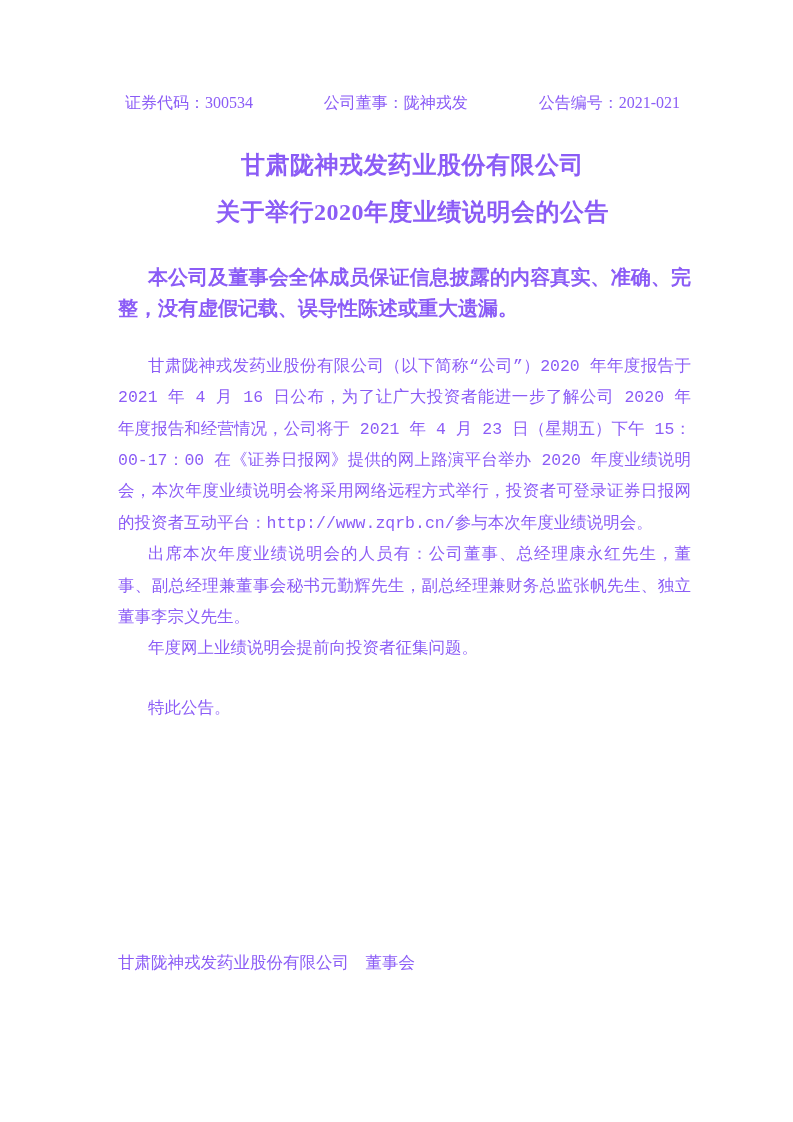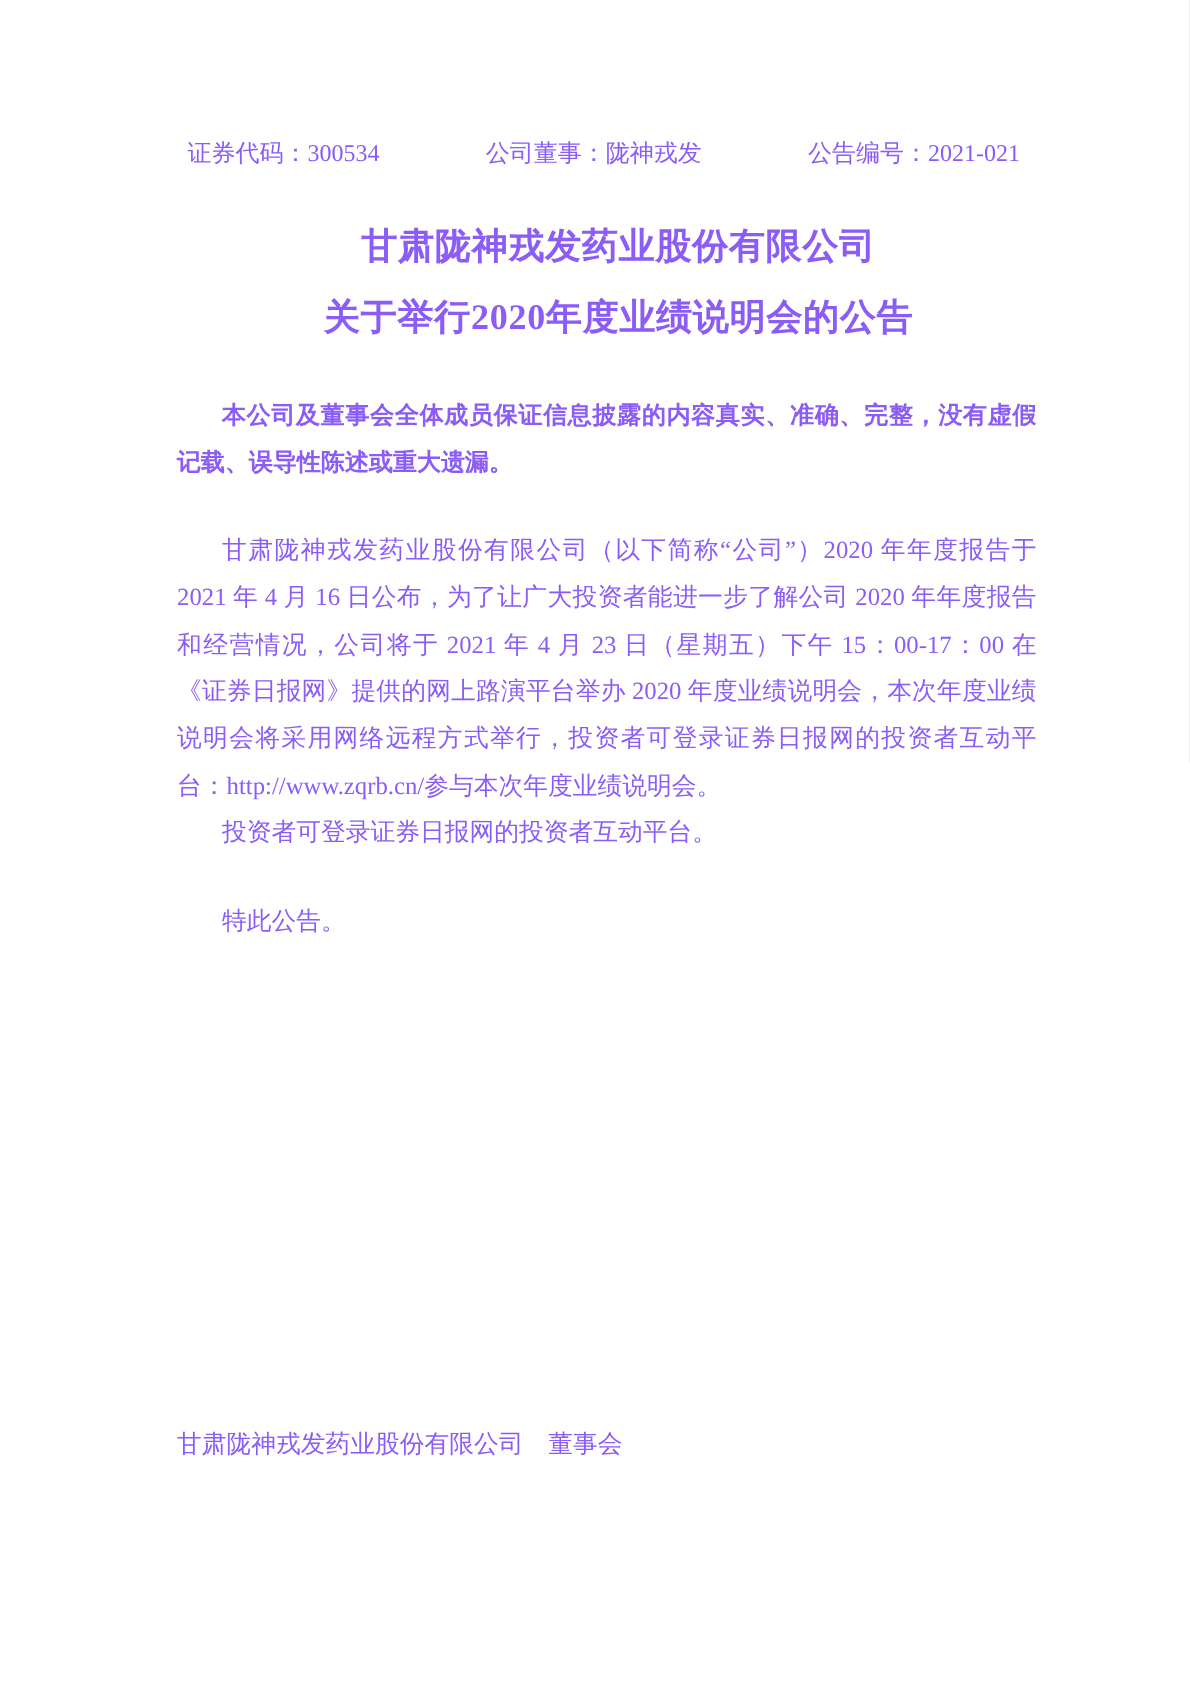--- a/index.html
+++ b/index.html
@@ -44,25 +44,26 @@
     font-size: 16.5px;
     line-height: 31.4px;
     text-align: justify;
     text-justify: inter-ideograph;
   }
   .disclaimer {
     font-weight: bold;
     text-indent: 30px;
     margin: 0 0 26px 0;
     font-family: "Liberation Sans", "DejaVu Sans", sans-serif;
-    font-size: 16px;
+    font-size: 20px;
   }
   .content p.body-para {
     margin: 0;
     text-indent: 30px;
+    font-family: Liberation Mono, monospace;
   }
   .closing {
     margin: 27px 0 0 0;
     text-indent: 30px;
   }
   .signature-block {
     position: absolute;
     top: 946px;
     right: 120px;
     left: 118px;
@@ -82,21 +83,22 @@
   </div>
 
   <div class="title-block">
     <div>甘肃陇神戎发药业股份有限公司</div>
     <div>关于举行2020年度业绩说明会的公告</div>
   </div>
 
   <div class="content">
     <p class="disclaimer">本公司及董事会全体成员保证信息披露的内容真实、准确、完整，没有虚假记载、误导性陈述或重大遗漏。</p>
     <p class="body-para">甘肃陇神戎发药业股份有限公司（以下简称“公司”）2020 年年度报告于 2021 年 4 月 16 日公布，为了让广大投资者能进一步了解公司 2020 年年度报告和经营情况，公司将于 2021 年 4 月 23 日（星期五）下午 15：00-17：00 在《证券日报网》提供的网上路演平台举办 2020 年度业绩说明会，本次年度业绩说明会将采用网络远程方式举行，投资者可登录证券日报网的投资者互动平台：http://www.zqrb.cn/参与本次年度业绩说明会。</p>
-    <p class="body-para">投资者可登录证券日报网的投资者互动平台。</p>
+    <p class="body-para">出席本次年度业绩说明会的人员有：公司董事、总经理康永红先生，董事、副总经理兼董事会秘书元勤辉先生，副总经理兼财务总监张帆先生、独立董事李宗义先生。</p>
+    <p class="body-para">年度网上业绩说明会提前向投资者征集问题。</p>
     <p class="closing">特此公告。</p>
   </div>
 
   <div class="signature-block">
     <div>甘肃陇神戎发药业股份有限公司　董事会</div>
   </div>
 
 </div>
 
 </body></html>

